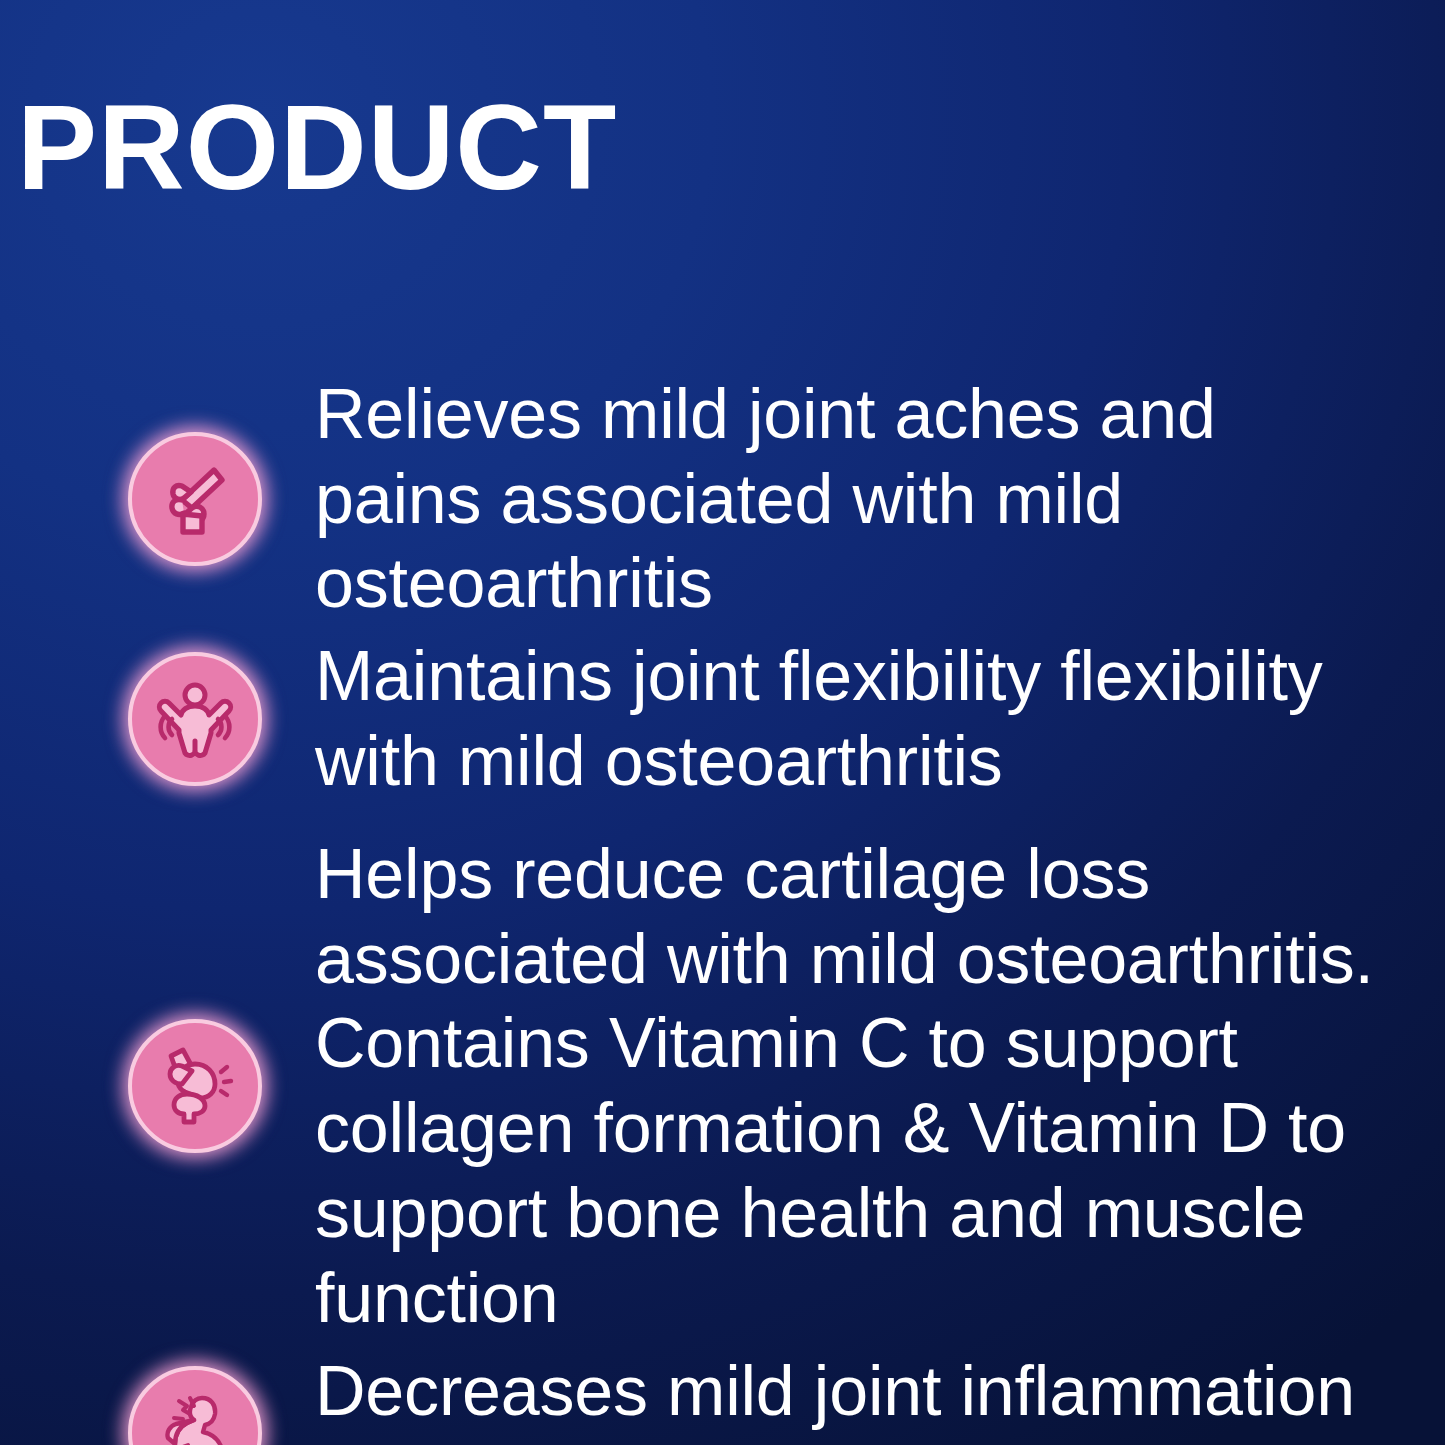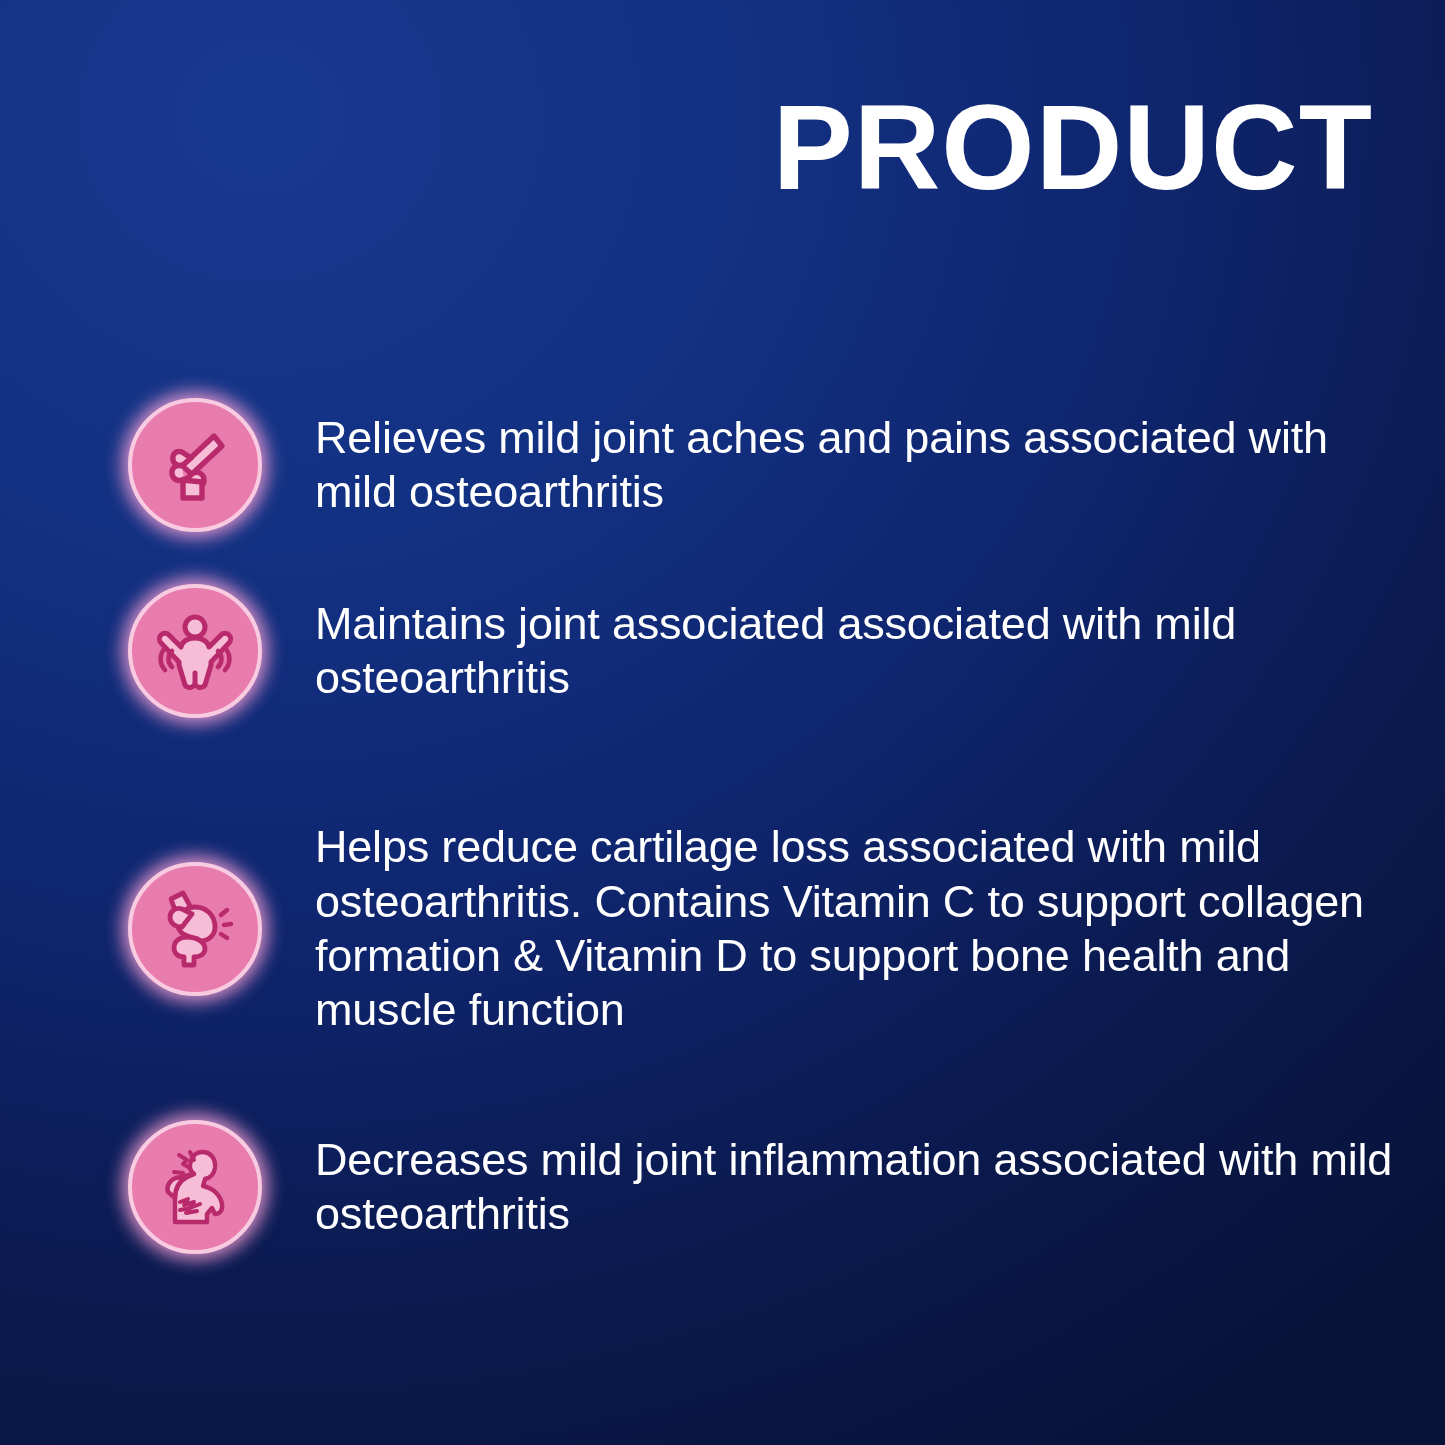--- a/index.html
+++ b/index.html
@@ -15,23 +15,23 @@
     background:
       radial-gradient(ellipse 120% 110% at 18% 8%, #17398f 0%, #133183 26%, #0f2670 50%, #0b1a50 74%, #071237 100%);
     font-family: "Liberation Sans", sans-serif;
     -webkit-font-smoothing: antialiased;
   }
 
   
   .title-block {
     position: absolute;
     top: 86px;
-    left: 4px;
+    left: 17px;
     width: 1369px;
-    text-align: right;
+    text-align: left;
   }
   .title-line {
     display: block;
     color: #ffffff;
     font-size: 120px;
     font-weight: 700;
     letter-spacing: 1px;
     line-height: 1.03;
     white-space: nowrap;
   }
@@ -94,21 +94,21 @@
     display: flex;
     align-items: center;
     justify-content: center;
     box-sizing: border-box;
   }
   .icon-circle svg { display: block; }
 
   
   .benefit-text {
     color: #ffffff;
-    font-size: 45px;
+    font-size: 70px;
     font-weight: 400;
     line-height: 1.21;
     letter-spacing: -0.2px;
     max-width: 1085px;
   }
   .row-4 .benefit-text {
     max-width: 1105px;
   }
 </style>
 </head>
@@ -167,21 +167,21 @@
             </g>
             <g fill="none" stroke="#b82a6b" stroke-width="4.6" stroke-linecap="round">
               <path d="M21 44 A11 11 0 0 0 21 60"></path>
               <path d="M14 41 A16 16 0 0 0 14 63"></path>
               <path d="M67 44 A11 11 0 0 1 67 60"></path>
               <path d="M74 41 A16 16 0 0 1 74 63"></path>
             </g>
           </svg>
         </div>
       </div>
-      <div class="benefit-text">Maintains joint associated associated with mild osteoarthritis</div>
+      <div class="benefit-text">Maintains joint flexibility flexibility with mild osteoarthritis</div>
     </div>
 
     <div class="benefit-row row-4">
       <div class="icon-badge">
         <div class="icon-glow"></div>
         <div class="icon-circle">
           <svg width="88" height="88" viewBox="0 0 88 88">
             <g fill="#f7bcd6" stroke="#b82a6b" stroke-width="4.8" stroke-linejoin="round" stroke-linecap="round">
               <path d="M20 14 L32 8 L46 34 L30 42 Z"></path>
               <path d="M44 22 C56 22 64 31 64 42 C64 50 58 56 49 56 L34 50 C26 46 24 36 30 29 C34 24 39 22 44 22 Z"></path>

